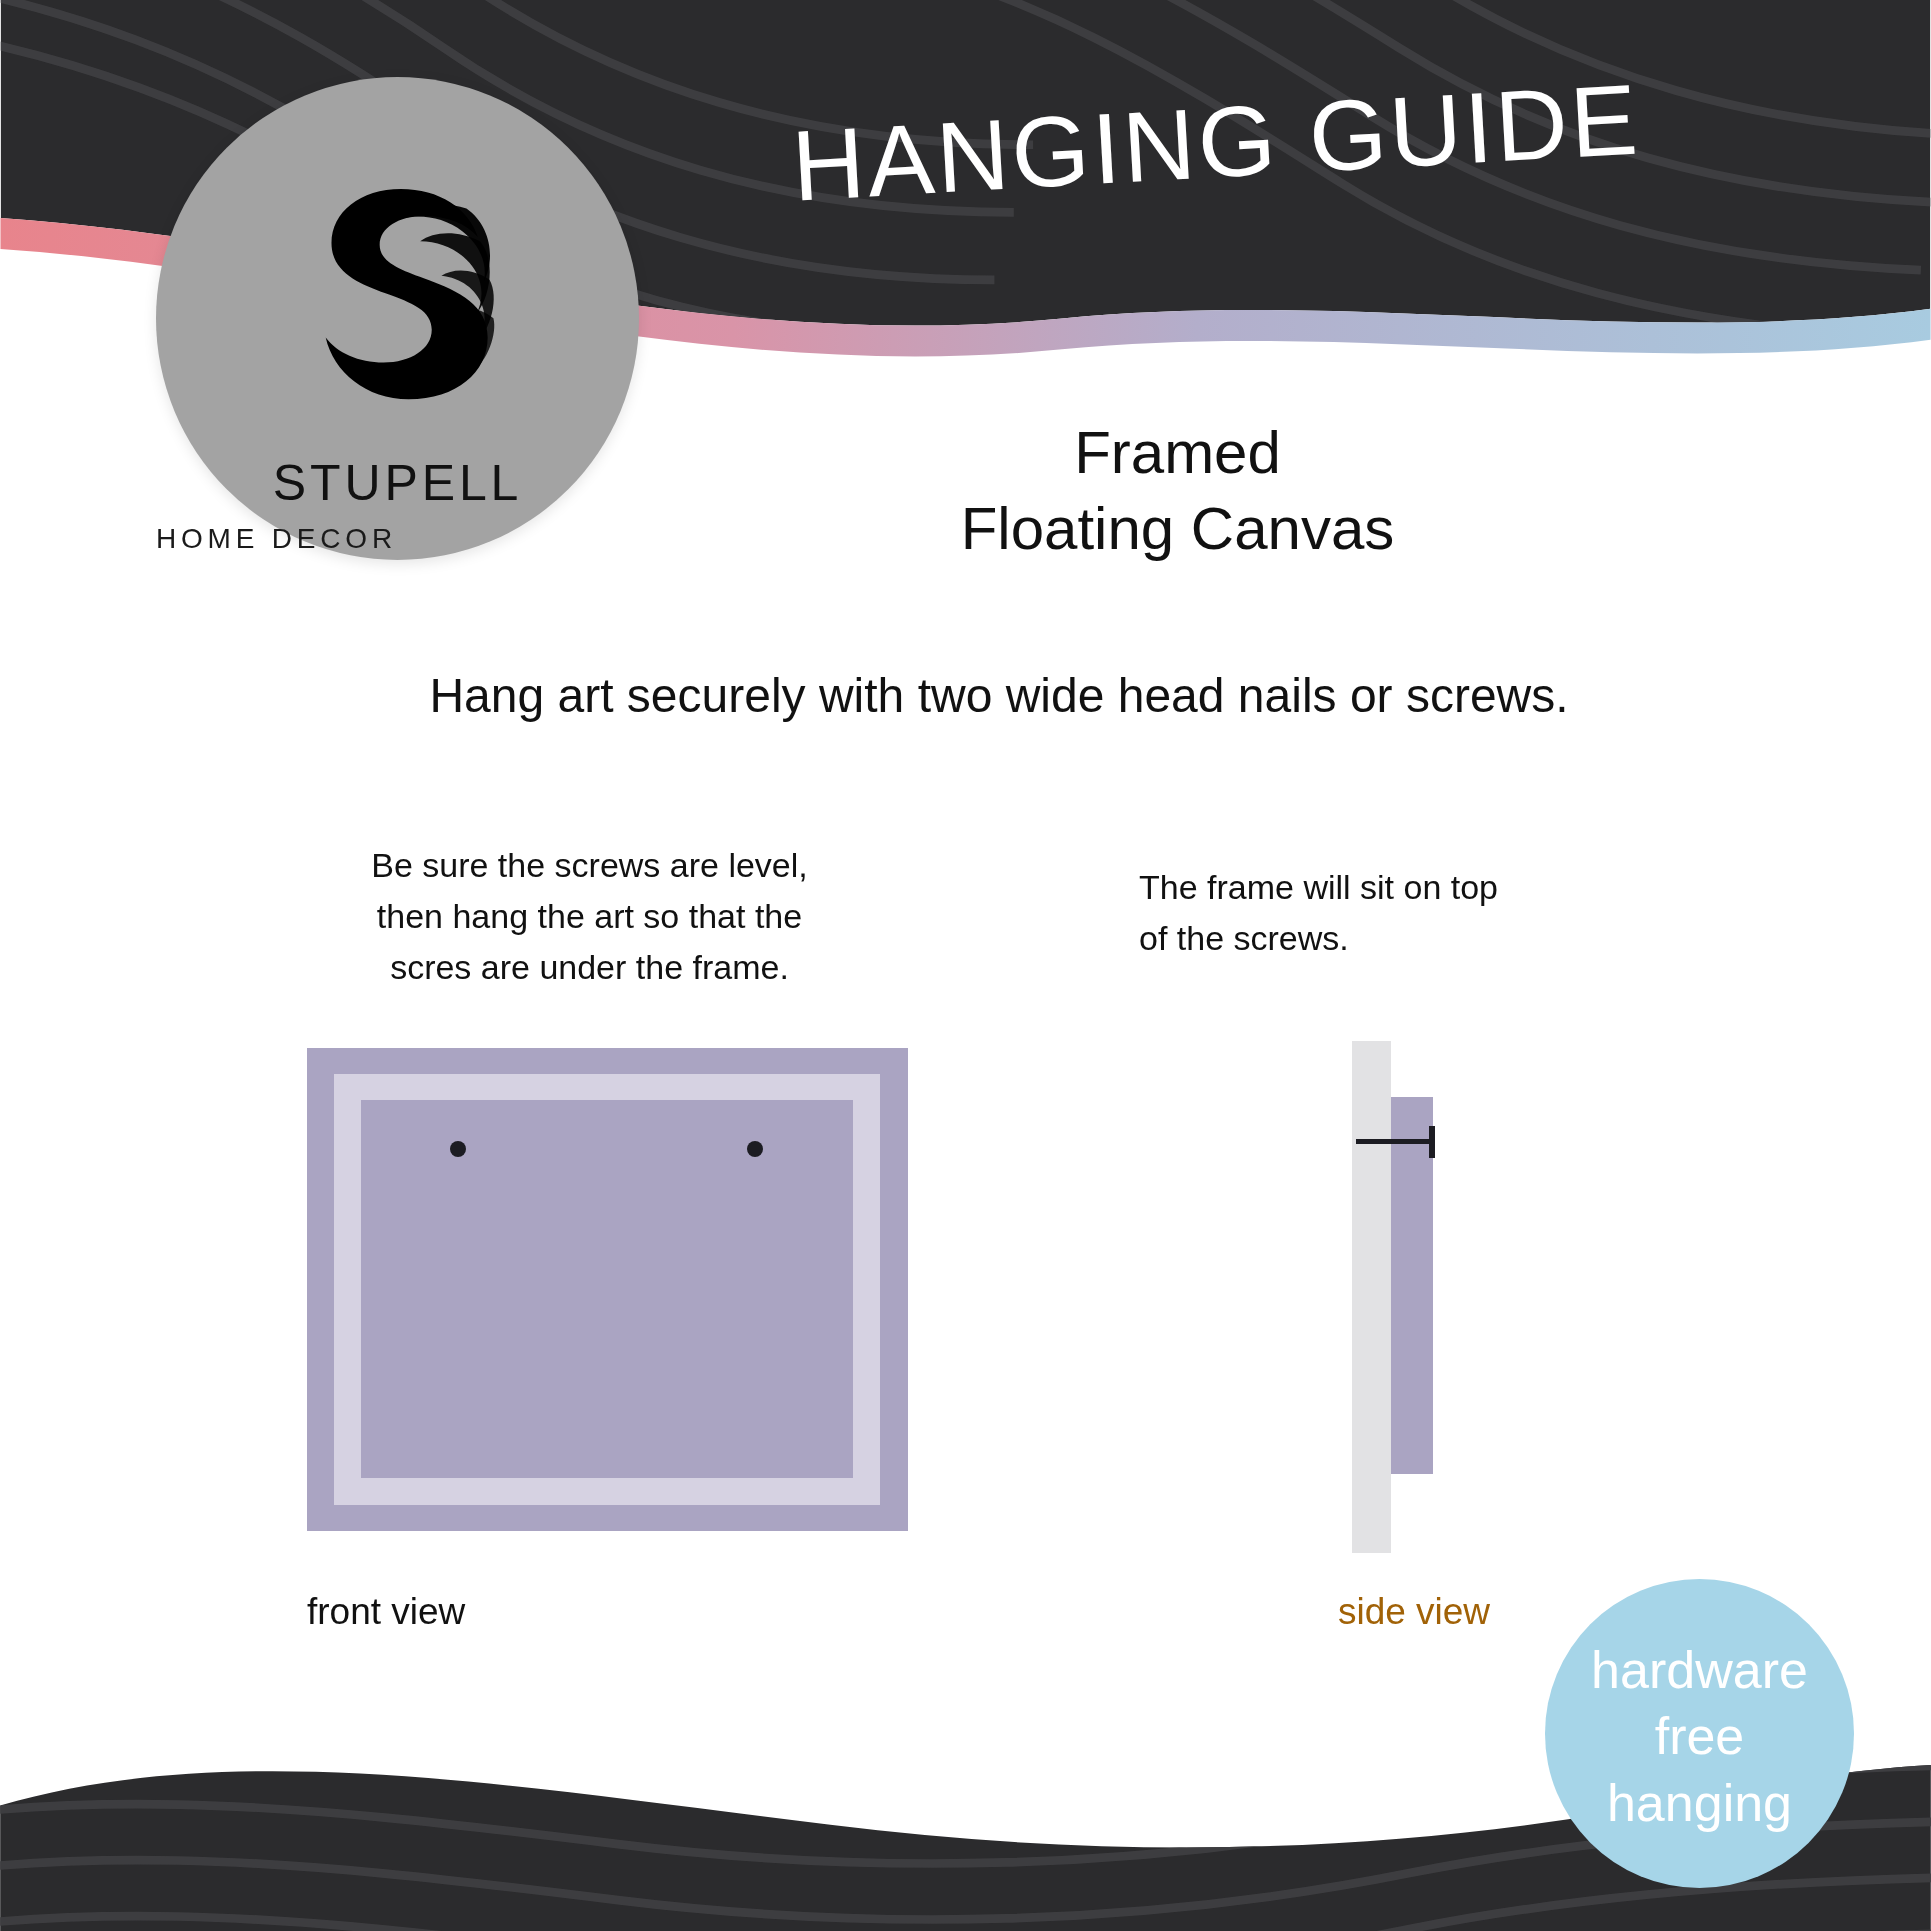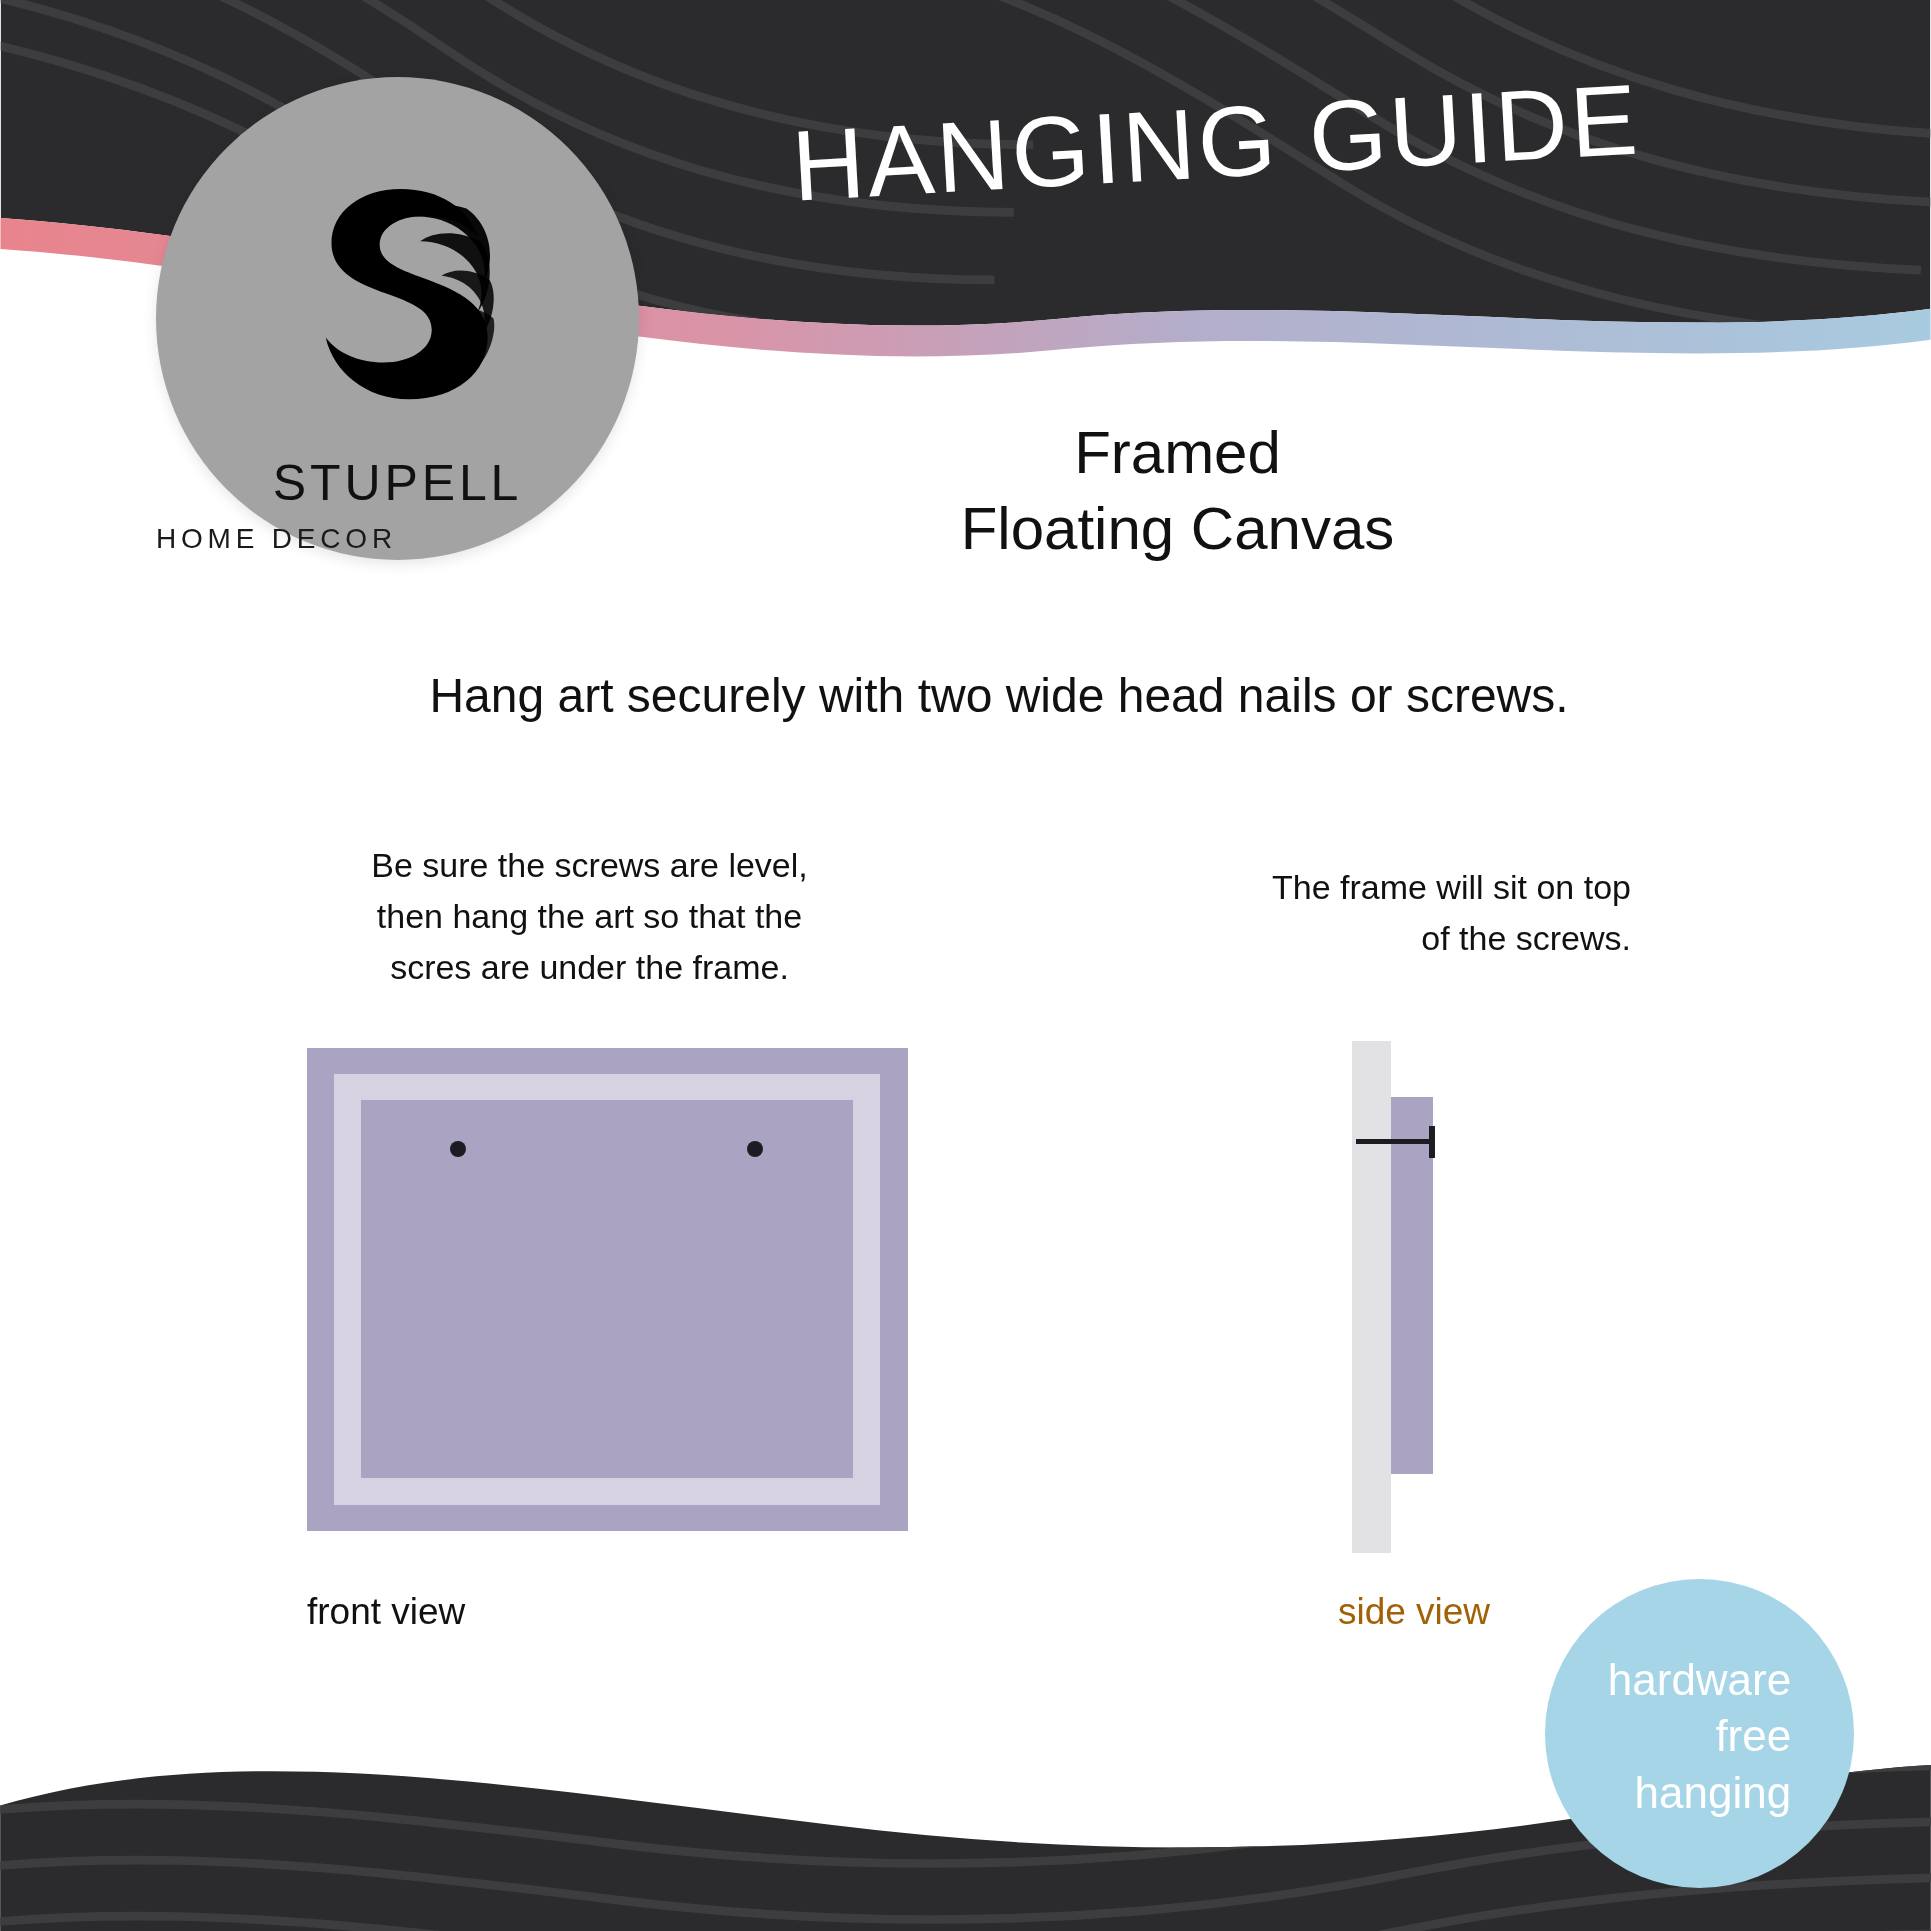--- a/index.html
+++ b/index.html
@@ -135,21 +135,21 @@
     font-size: 34px;
     line-height: 1.5;
     color: #111111;
     white-space: pre-line;
   }
   .cap-right {
     position: absolute;
     left: 1139px;
     top: 862px;
     width: 492px;
-    text-align: right;
+    text-align: left;
     font-size: 34px;
     line-height: 1.5;
     color: #111111;
     white-space: pre-line;
   }
 
   
   .front-view {
     position: absolute;
     left: 307px;
@@ -244,23 +244,23 @@
     width: 309px;
     height: 309px;
     border-radius: 50%;
     background: #a6d5e8;
     z-index: 40;
     display: flex;
     align-items: center;
     justify-content: center;
   }
   .hw-badge-text {
-    text-align: right;
+    text-align: center;
     color: #ffffff;
-    font-size: 44px;
+    font-size: 52px;
     line-height: 1.28;
     white-space: pre-line;
     padding-top: 5.8px;
   }
 
   
   .bottom-banner {
     position: absolute;
     left: 0;
     bottom: 0;

